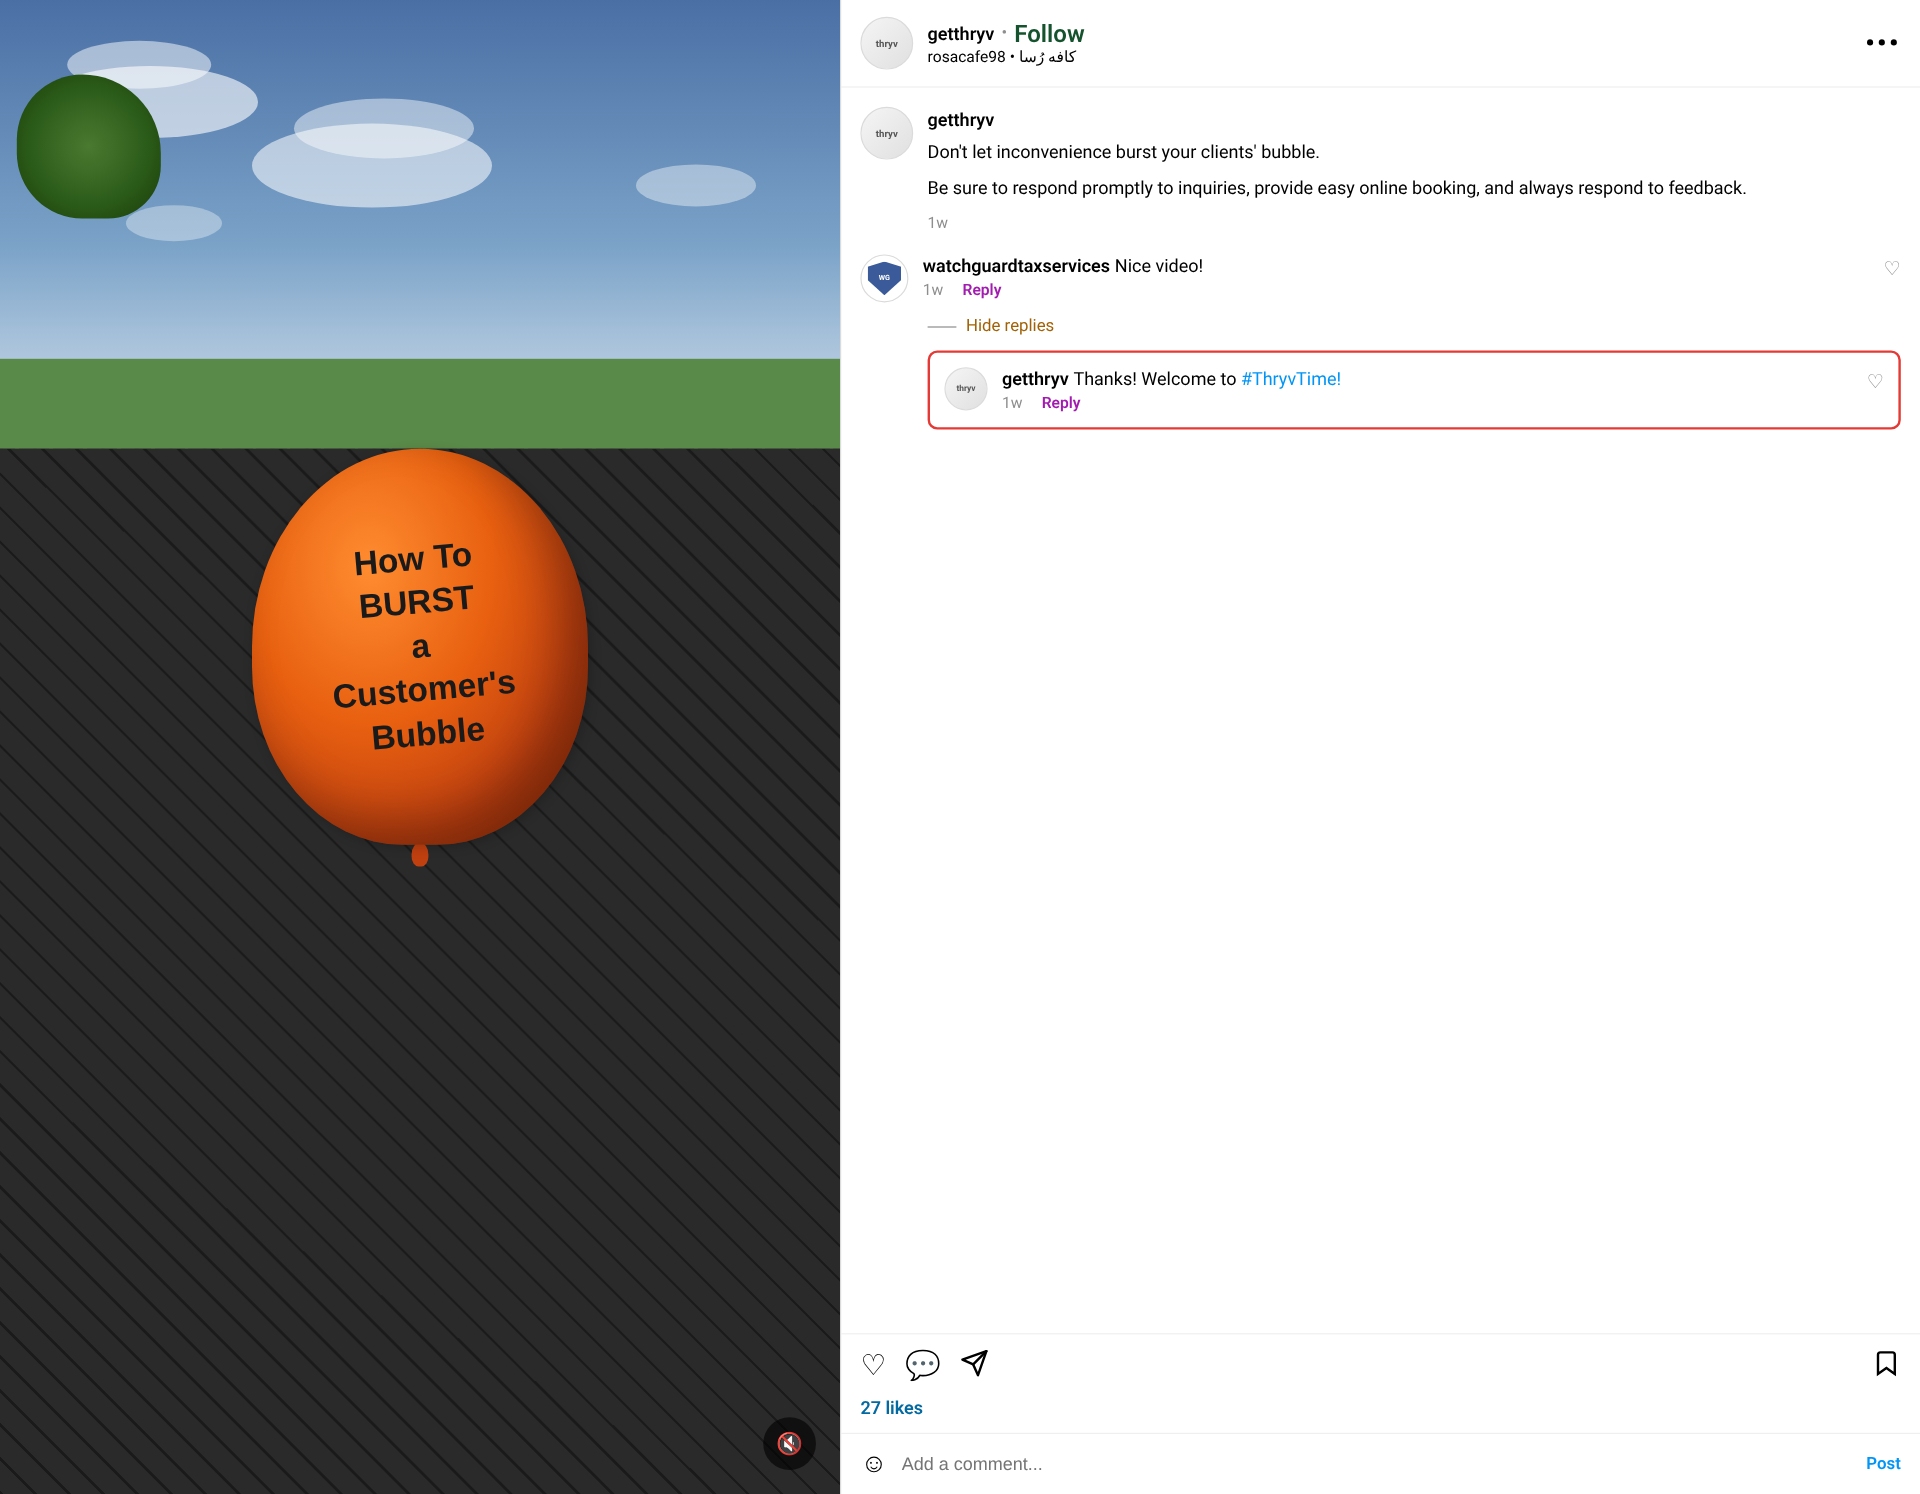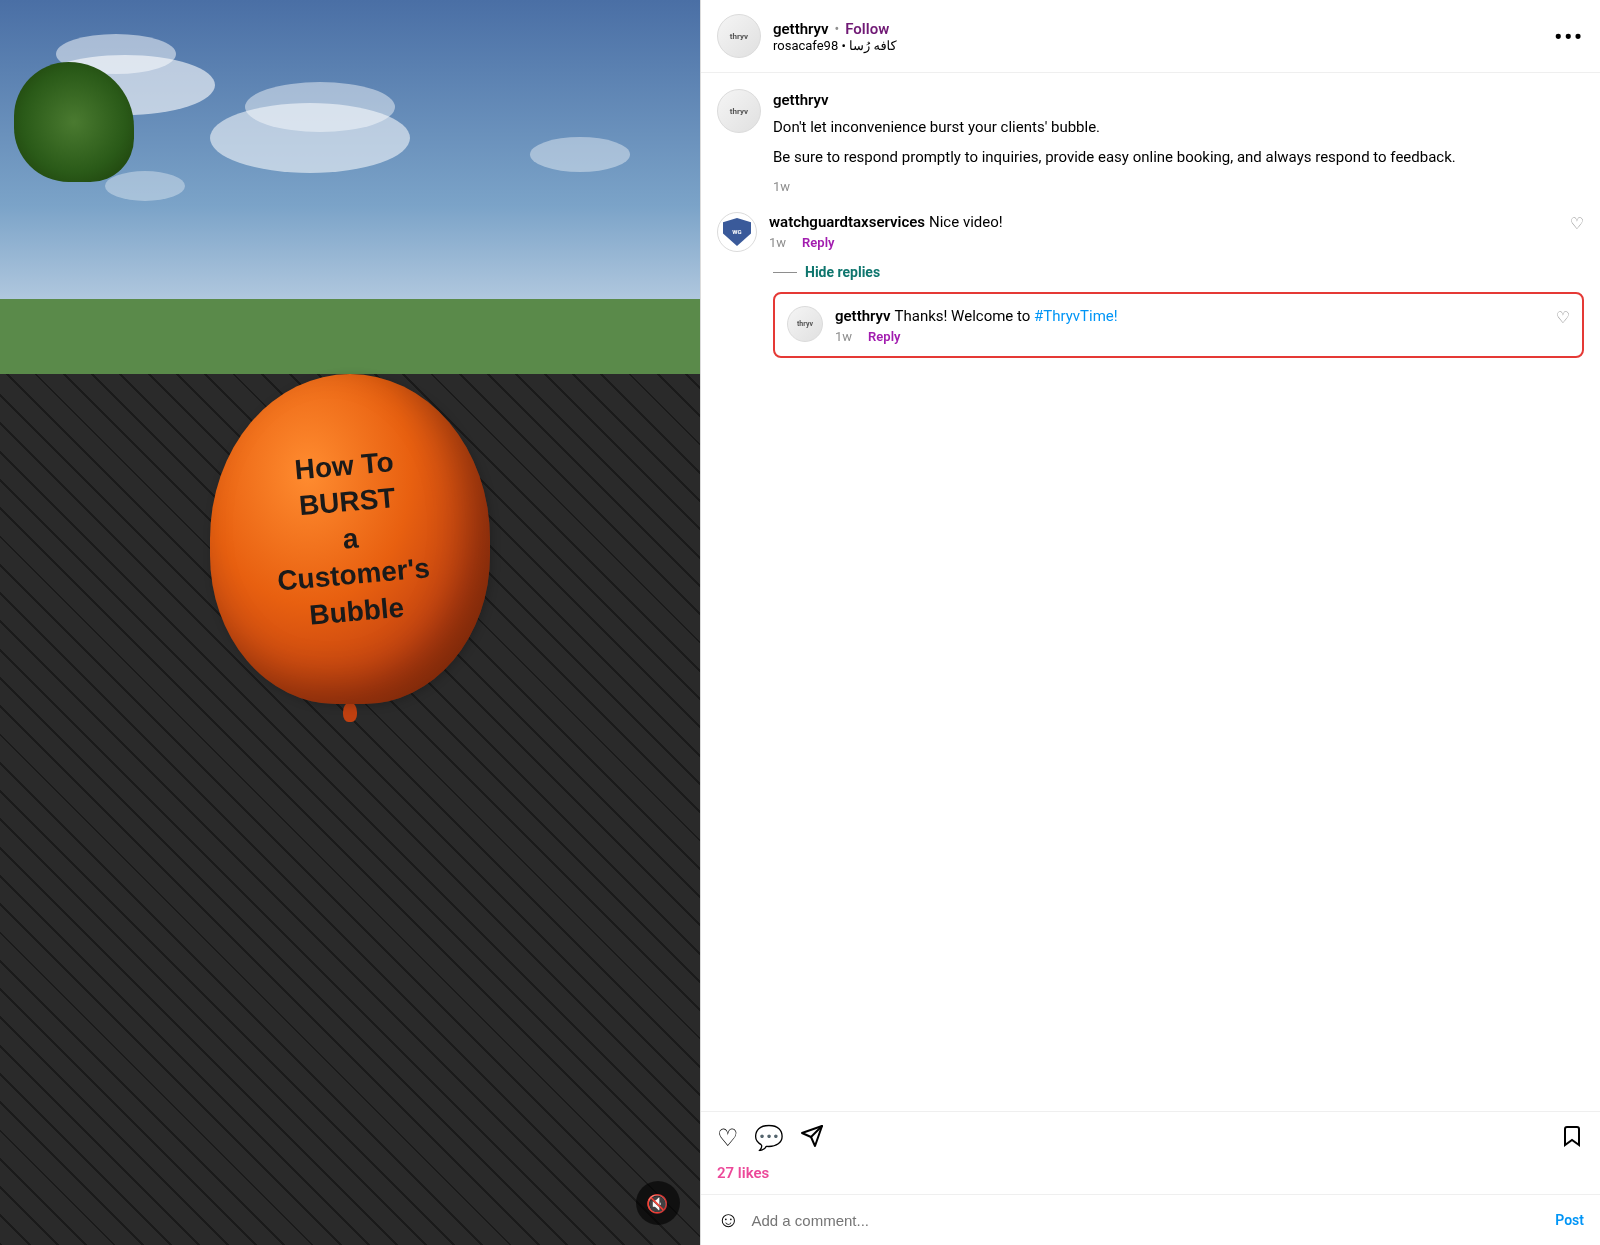--- a/index.html
+++ b/index.html
@@ -213,23 +213,23 @@
       font-size: 15px;
       color: #000;
     }
 
     .dot-separator {
       color: #8e8e8e;
       font-size: 14px;
     }
 
     .follow-link {
-      color: #701a75;
+      color: #14532d;
       font-weight: 600;
-      font-size: 15px;
+      font-size: 20px;
       cursor: pointer;
     }
 
     .subtext {
       font-size: 13px;
       color: #000;
     }
 
     .more-btn {
       font-size: 22px;
@@ -344,22 +344,22 @@
     }
 
     .hide-replies-line {
       width: 24px;
       height: 1px;
       background: #8e8e8e;
     }
 
     .hide-replies-text {
       font-size: 14px;
-      color: #0f766e;
-      font-weight: 700;
+      color: #a16207;
+      font-weight: 400;
     }
 
     
     .highlighted-reply {
       border: 2px solid #e53935;
       border-radius: 8px;
       padding: 12px;
       margin-left: 56px;
       margin-bottom: 16px;
       display: flex;
@@ -420,21 +420,21 @@
 
     .action-icon {
       font-size: 24px;
       color: #000;
       cursor: pointer;
     }
 
     .likes-count {
       font-weight: 600;
       font-size: 15px;
-      color: #ec4899;
+      color: #0369a1;
       margin-bottom: 4px;
     }
 
     .post-date {
       font-size: 13px;
       color: #8e8e8e;
       margin-bottom: 12px;
     }
 
     

